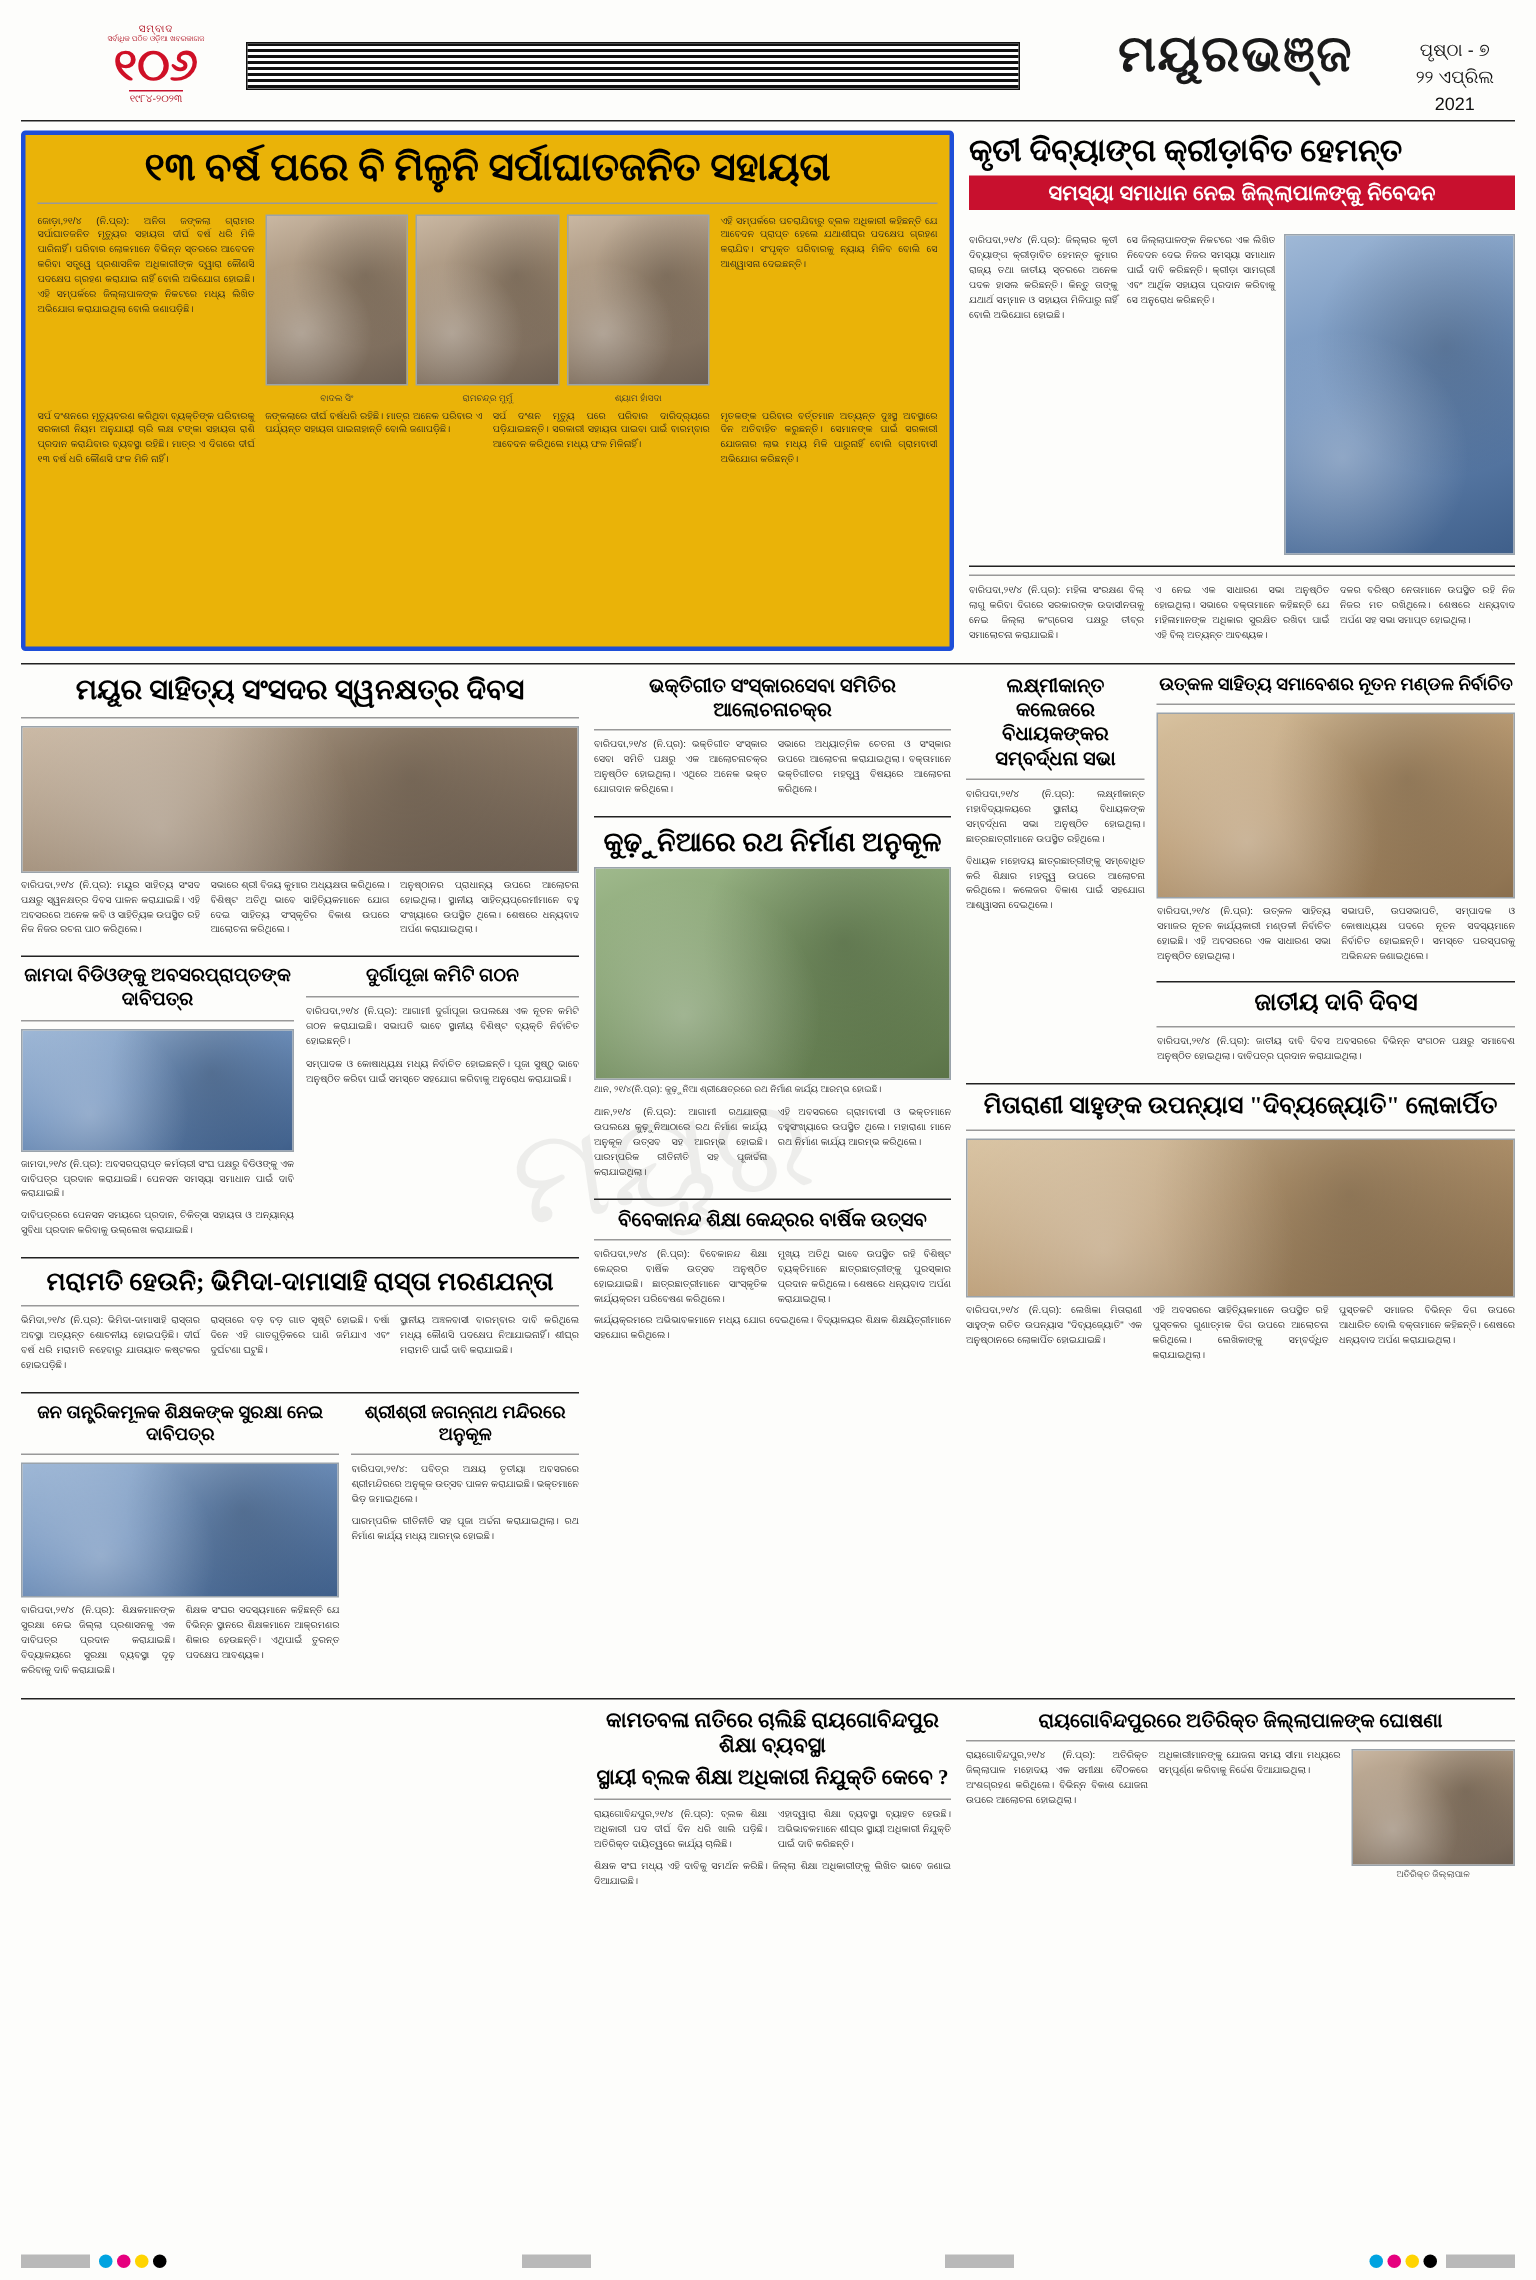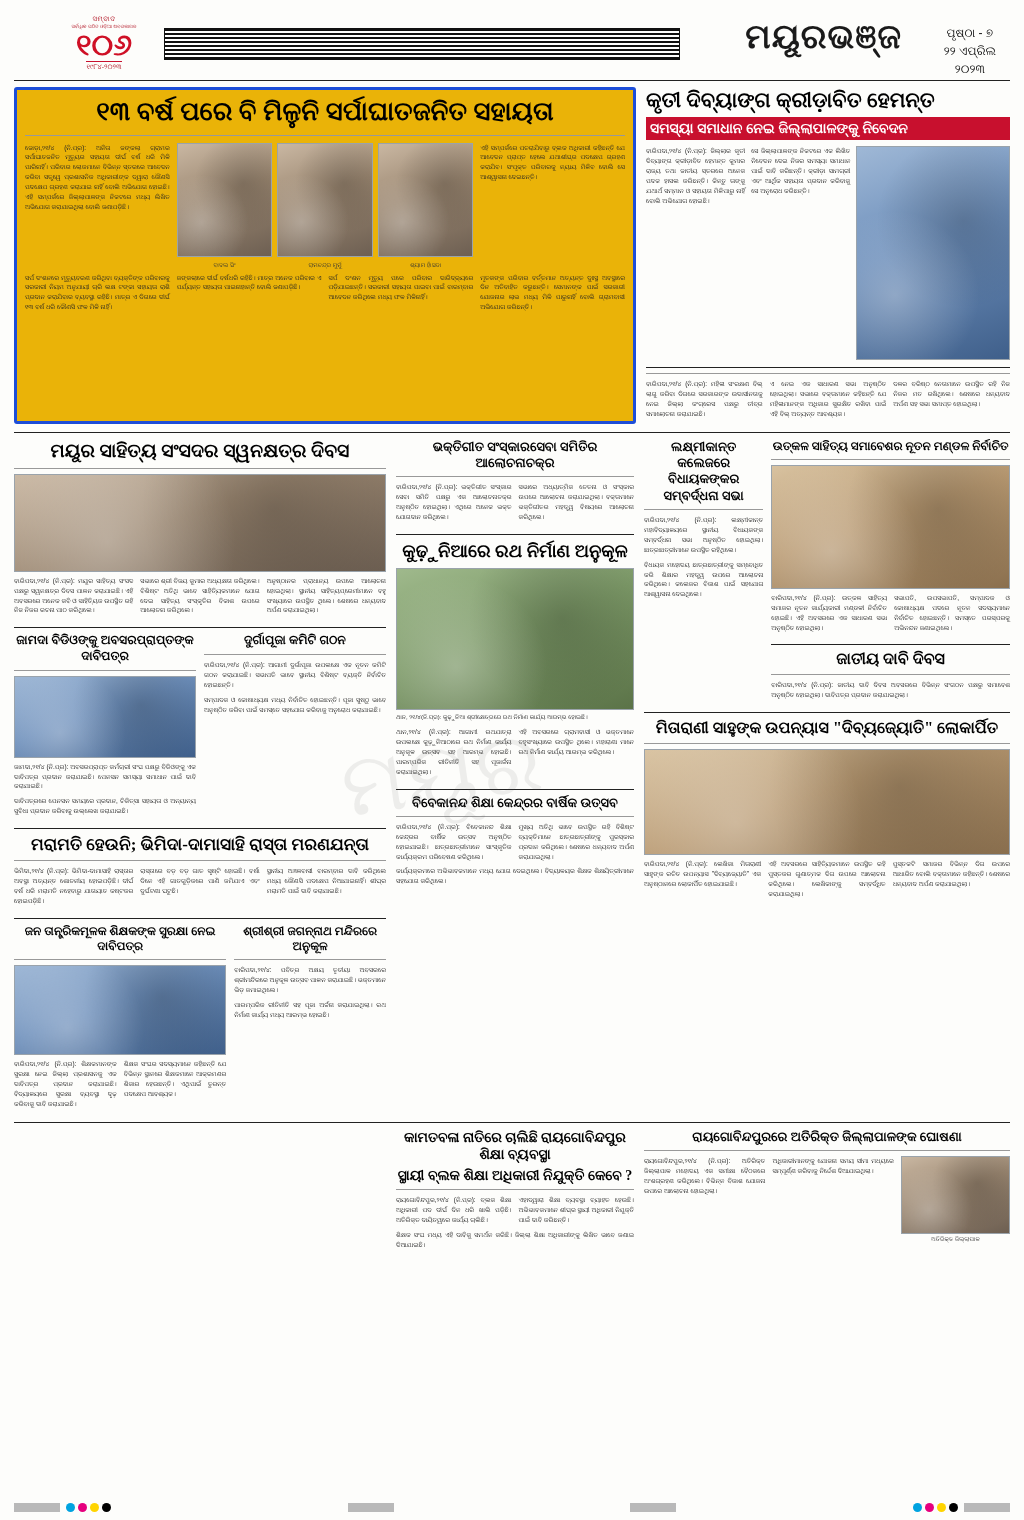--- a/index.html
+++ b/index.html
@@ -42,22 +42,22 @@
   .mast-meta{
     position:absolute;right:14px;top:14px;text-align:center;font-size:12px;line-height:1.5;color:#111;
   }
   .mast-meta .pg{font-size:12px}
   h1.headline{
     font-family:"Liberation Serif", serif;
     font-weight:bold;text-align:center;margin:0;
     line-height:1.25;color:#000;
   }
   .sub-red{
-    background:#c8102e;color:#fff;font-weight:bold;
-    font-size:14px;padding:3px 4px;margin:4px 0 6px;
+    background:#c8102e;color:#fff;text-align:center;font-weight:bold;
+    font-size:14px;padding:3px 4px;margin:4px 0 16px;
   }
   p.body{
     margin:0 0 5px;font-size:6.4px;line-height:1.55;text-align:justify;color:#222;
     font-family:"Liberation Sans", sans-serif;
   }
   .photo{
     background:linear-gradient(160deg,#b9c6cf,#8f9aa3 40%,#6f7a82);
     position:relative;overflow:hidden;border:1px solid #9aa3ab;
   }
   .photo.people{background:linear-gradient(160deg,#c9b7a2,#9c8872 45%,#6d5f52);}
@@ -104,21 +104,21 @@
       <div class="logo-top">ସମ୍ବାଦ</div>
       <div class="logo-sub" style="font-size:5px">ସର୍ବାଧିକ ପଠିତ ଓଡ଼ିଆ ଖବରକାଗଜ</div>
       <div class="logo-num">୧୦୬</div>
       <div class="logo-years">୧୯୮୪-୨୦୨୩</div>
     </div>
     <div class="mast-bar"></div>
     <div class="mast-title">ମୟୂରଭଞ୍ଜ</div>
     <div class="mast-meta">
       <div class="pg">ପୃଷ୍ଠା - ୭</div>
       <div>୨୨ ଏପ୍ରିଲ</div>
-      <div>୨୦୨୩</div>
+      <div>2021</div>
     </div>
   </div>
   <div class="hr" style="margin:2px 0 6px"></div>
 
   <div class="main">
     <div class="watermark">ମୟୂର</div>
 
     <div class="topgrid">
 
       <div class="leadbox">

